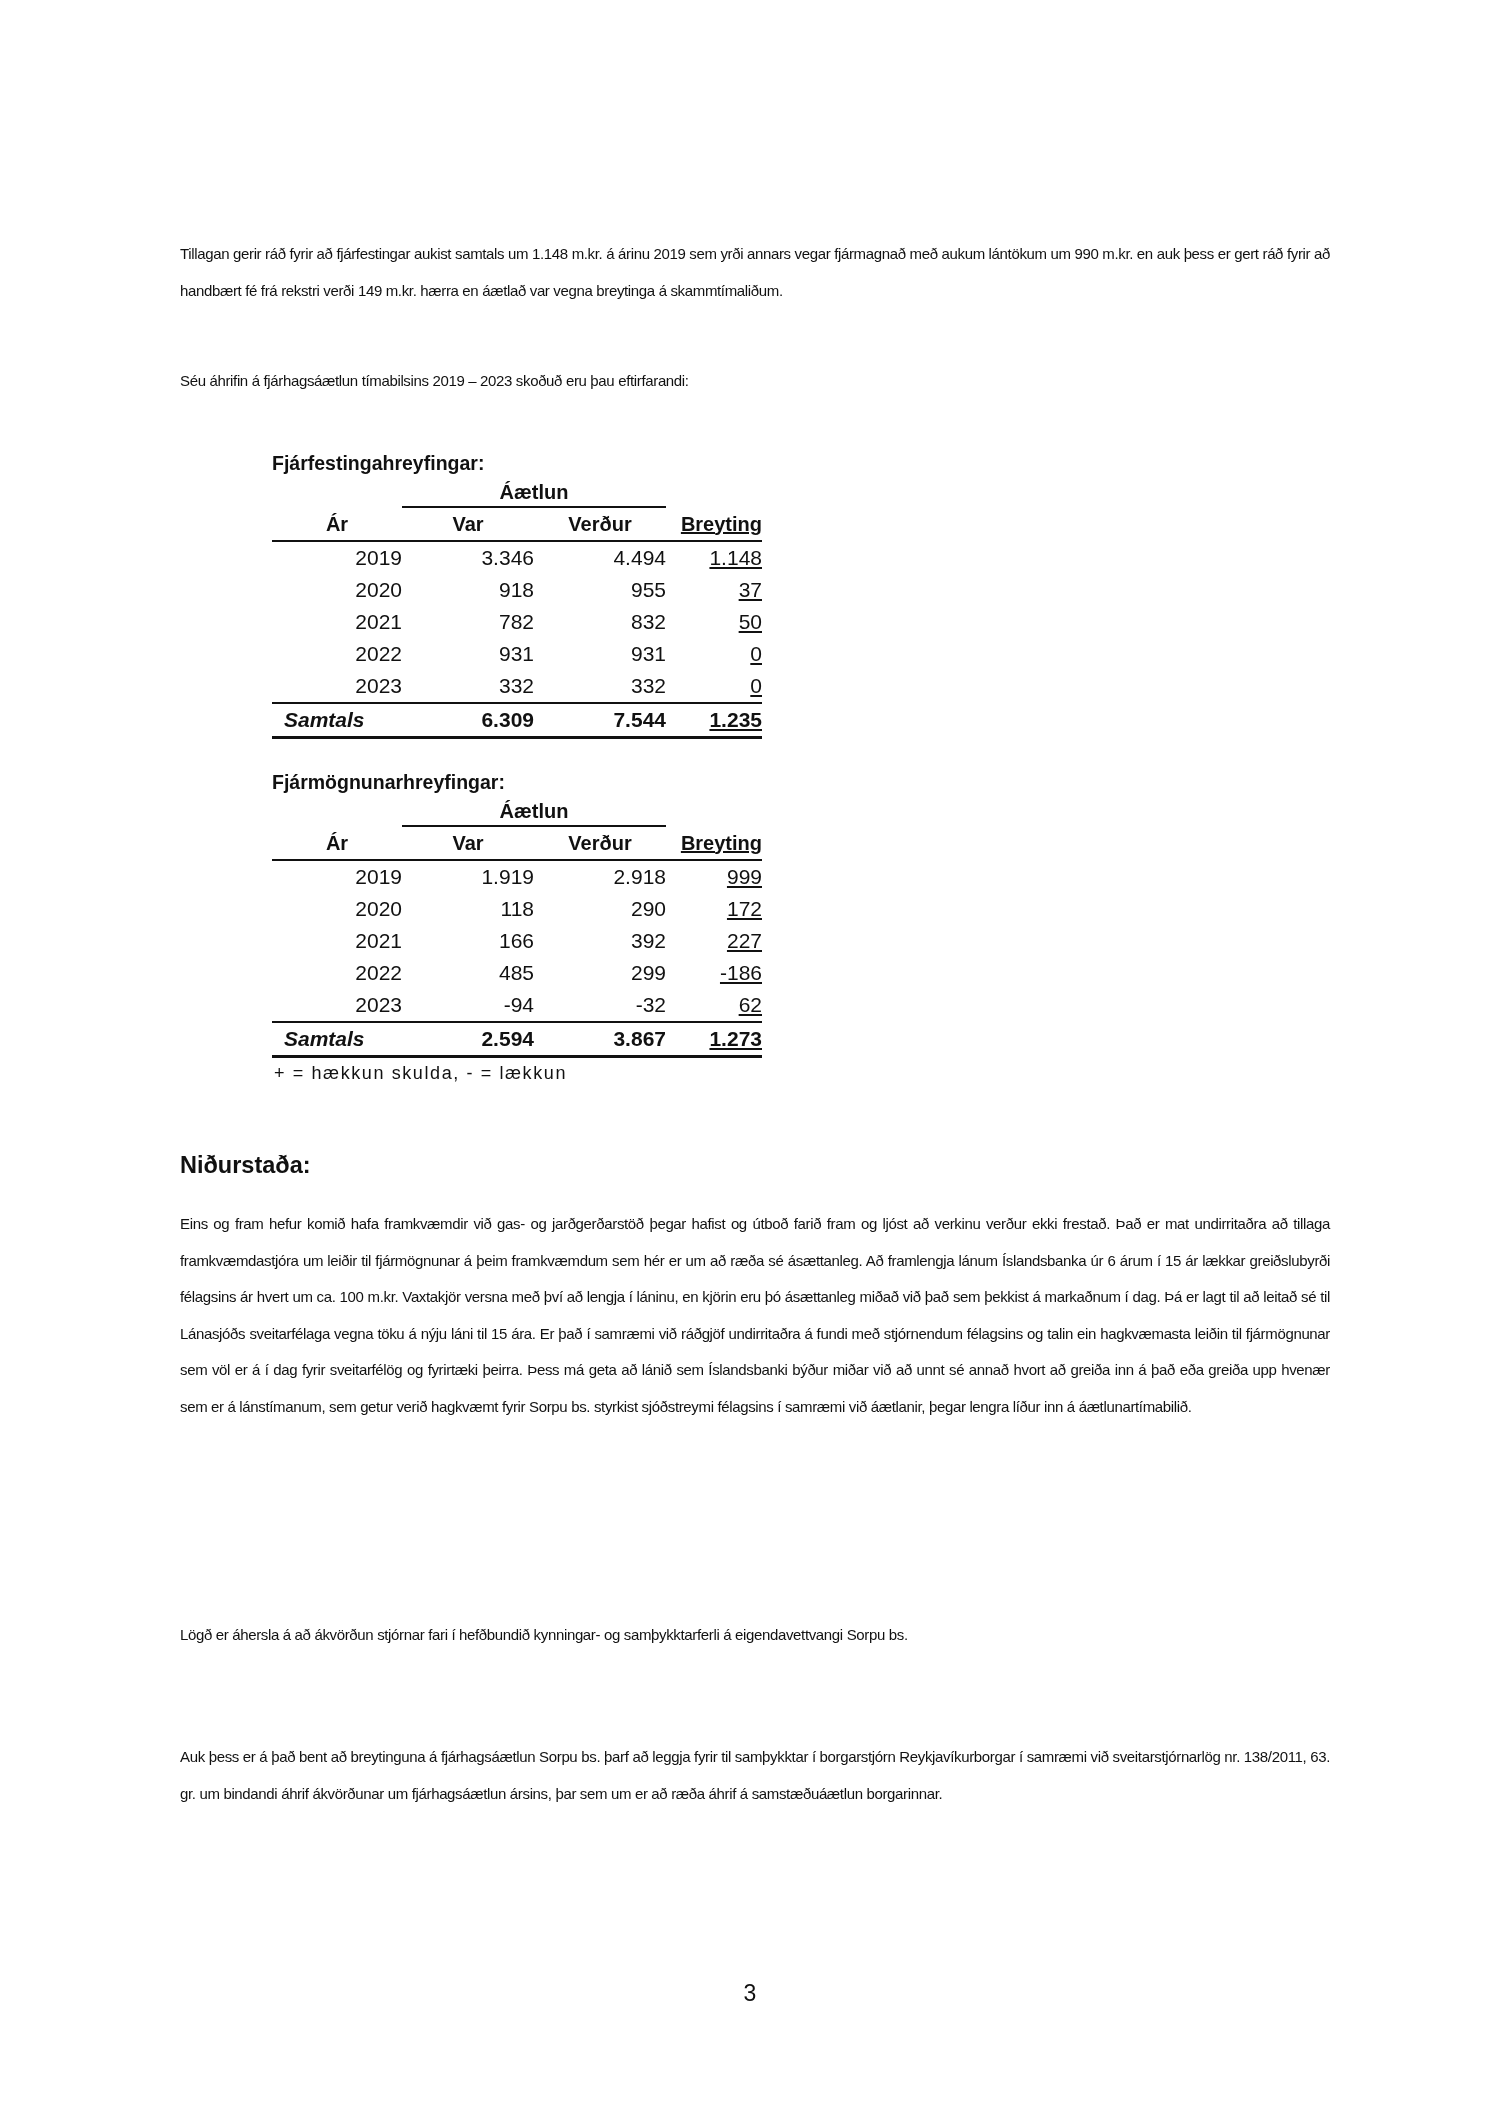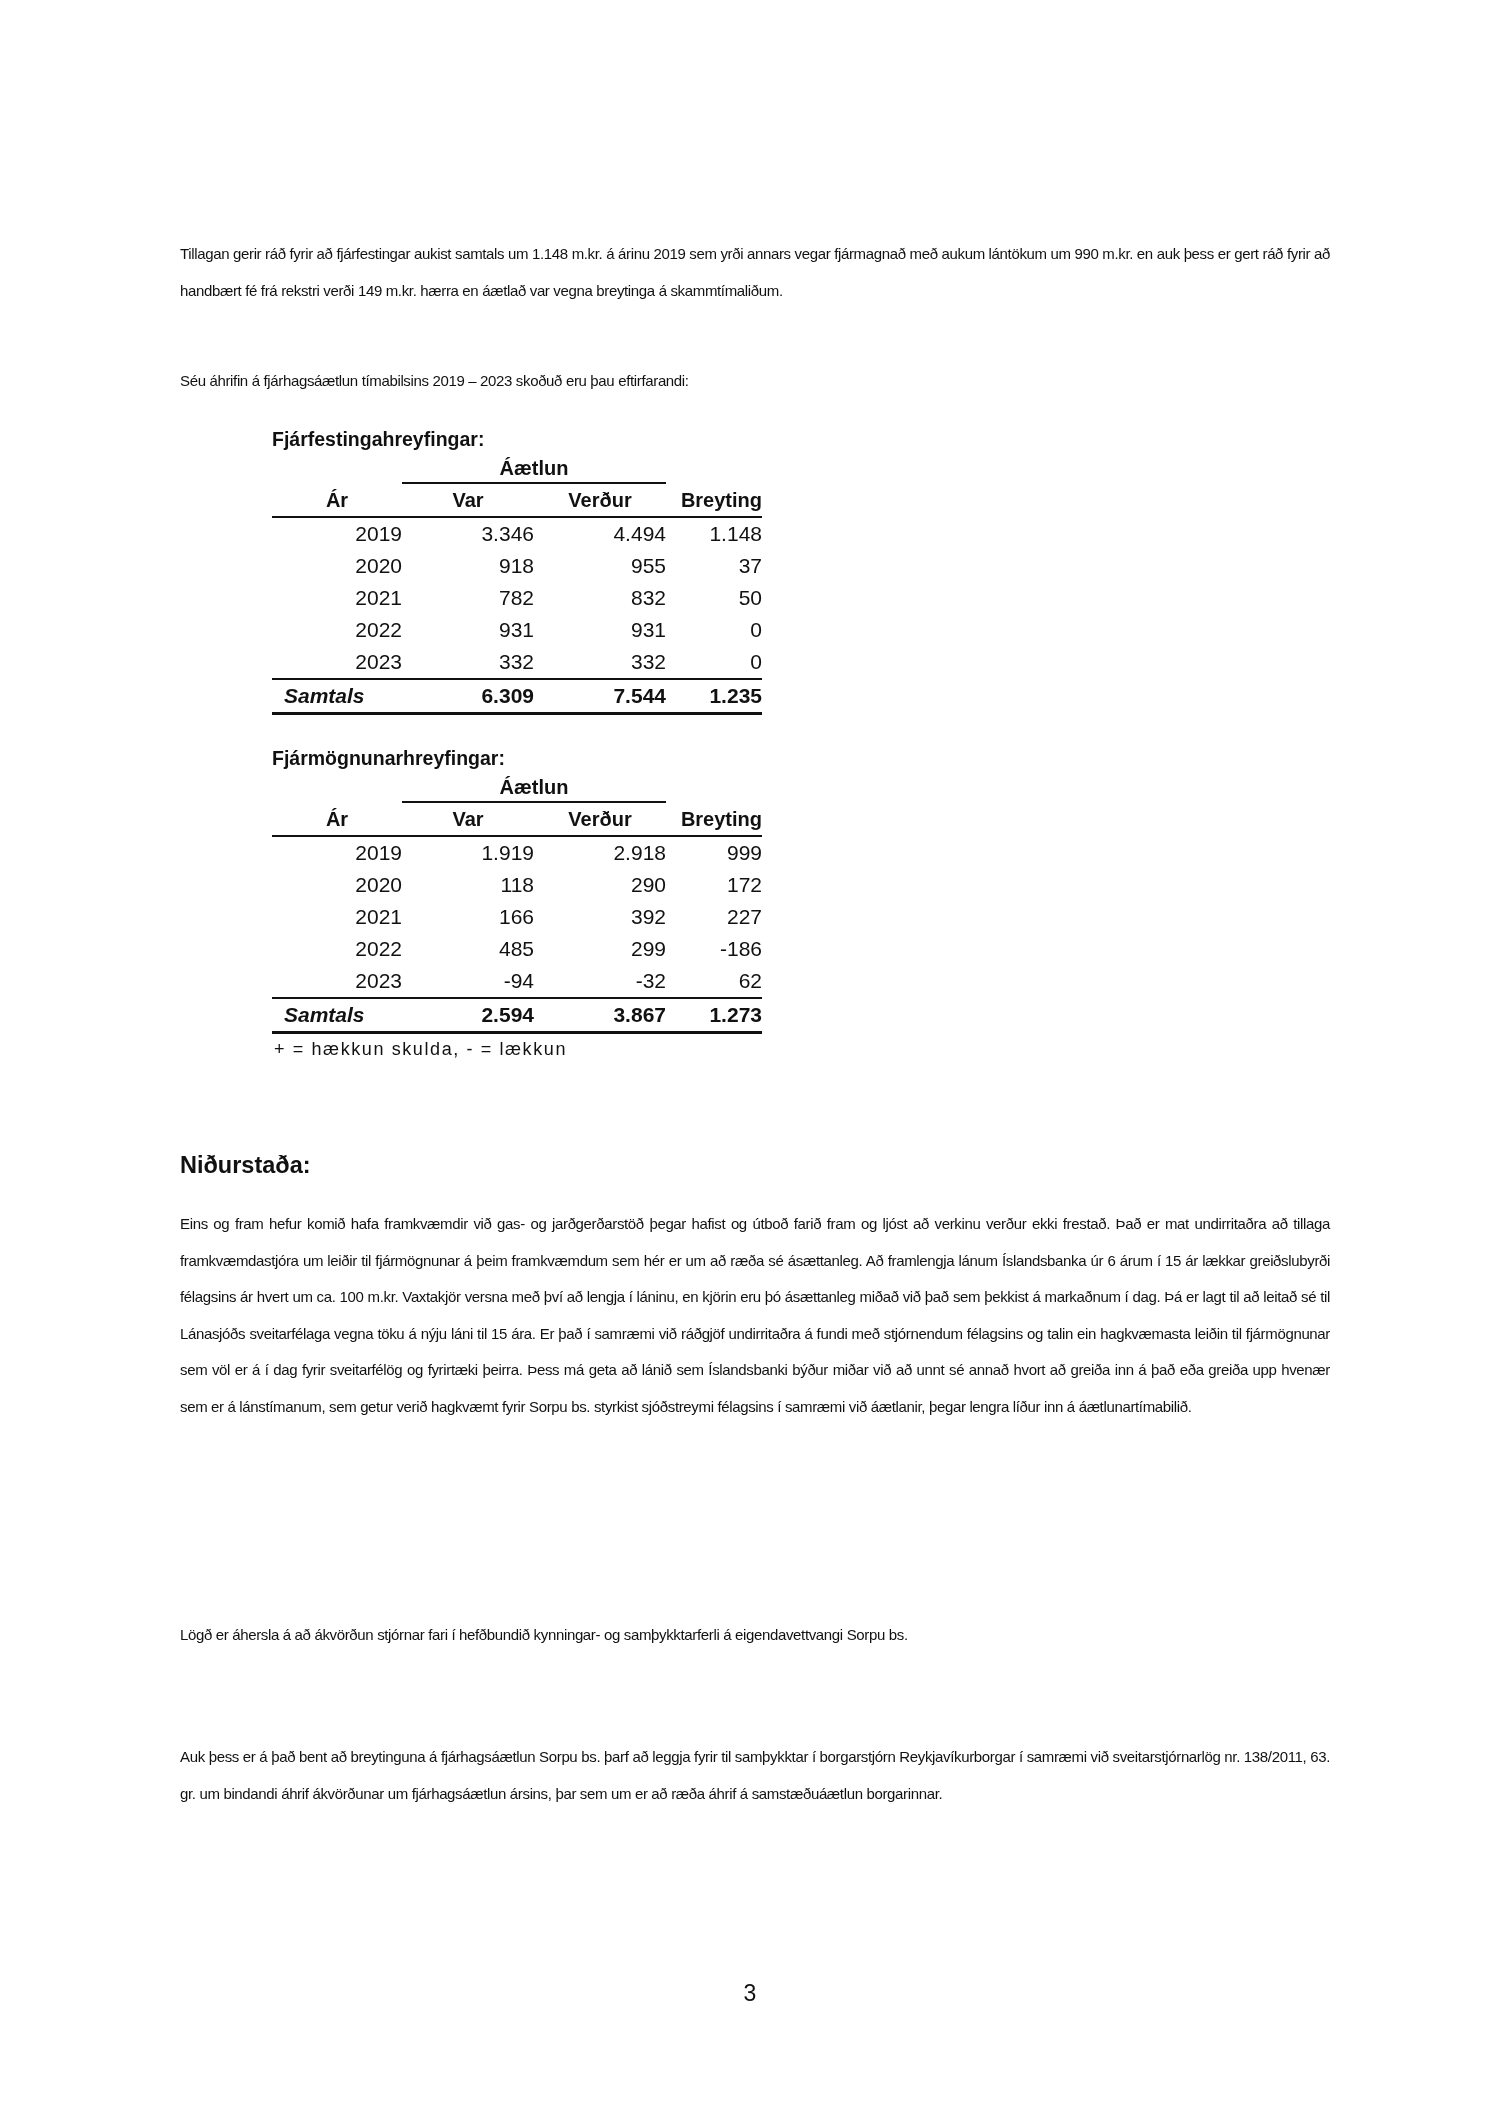--- a/index.html
+++ b/index.html
@@ -3,29 +3,29 @@
 <meta charset="utf-8">
 <style>
   html, body { margin: 0; padding: 0; background: #ffffff; }
   body { width: 1500px; height: 2122px; position: relative; overflow: hidden;
          font-family: "Liberation Sans", sans-serif; color: #111; }
   .page { position: absolute; left: 0; top: 0; width: 1500px; height: 2122px; }
   .para { position: absolute; left: 180px; width: 1150px; font-size: 15px; line-height: 36.5px;
           text-align: justify; letter-spacing: -0.35px; margin: 0; }
   .para.left { text-align: left; }
   .heading { position: absolute; left: 180px; font-size: 23.5px; font-weight: bold; margin: 0; }
-  .tblwrap { position: absolute; left: 272px; width: 490px; }
+  .tblwrap { position: absolute; left: 272px; width: 490px; margin-top: 24px; }
   .tbl-title { font-size: 19.5px; font-weight: bold; height: 30px; line-height: 30px; }
   table { border-collapse: collapse; width: 490px; font-size: 21px; }
   td, th { padding: 0; height: 32px; line-height: 32px; }
   th { font-weight: bold; font-size: 20px; }
   .c-year-h { width: 130px; text-align: center; }
   .c-var { width: 132px; text-align: right; }
   .c-ver { width: 132px; text-align: right; }
-  .c-bre { width: 96px; text-align: right; }
+  .c-bre { width: 96px; text-align: right; text-decoration: underline; }
   .grp-row th { height: 28px; line-height: 28px; text-align: center; }
   .grp { text-align: center; border-bottom: 2px solid #111; }
   .hdr-row th { border-bottom: 2px solid #111; text-align: center; }
   .hdr-row th.c-bre { text-align: right; }
   .yr { text-align: right; padding-right: 0; }
   .yr span { display: inline-block; width: 70px; text-align: right; }
   .last-row td { border-bottom: 2px solid #111; }
   .total-row td { font-weight: bold; border-bottom: 3px solid #111; }
   .total-row td.lbl { text-align: left; padding-left: 12px; font-style: italic; }
   .note { font-size: 18px; letter-spacing: 1.6px; height: 30px; line-height: 30px; padding-left: 2px; }

